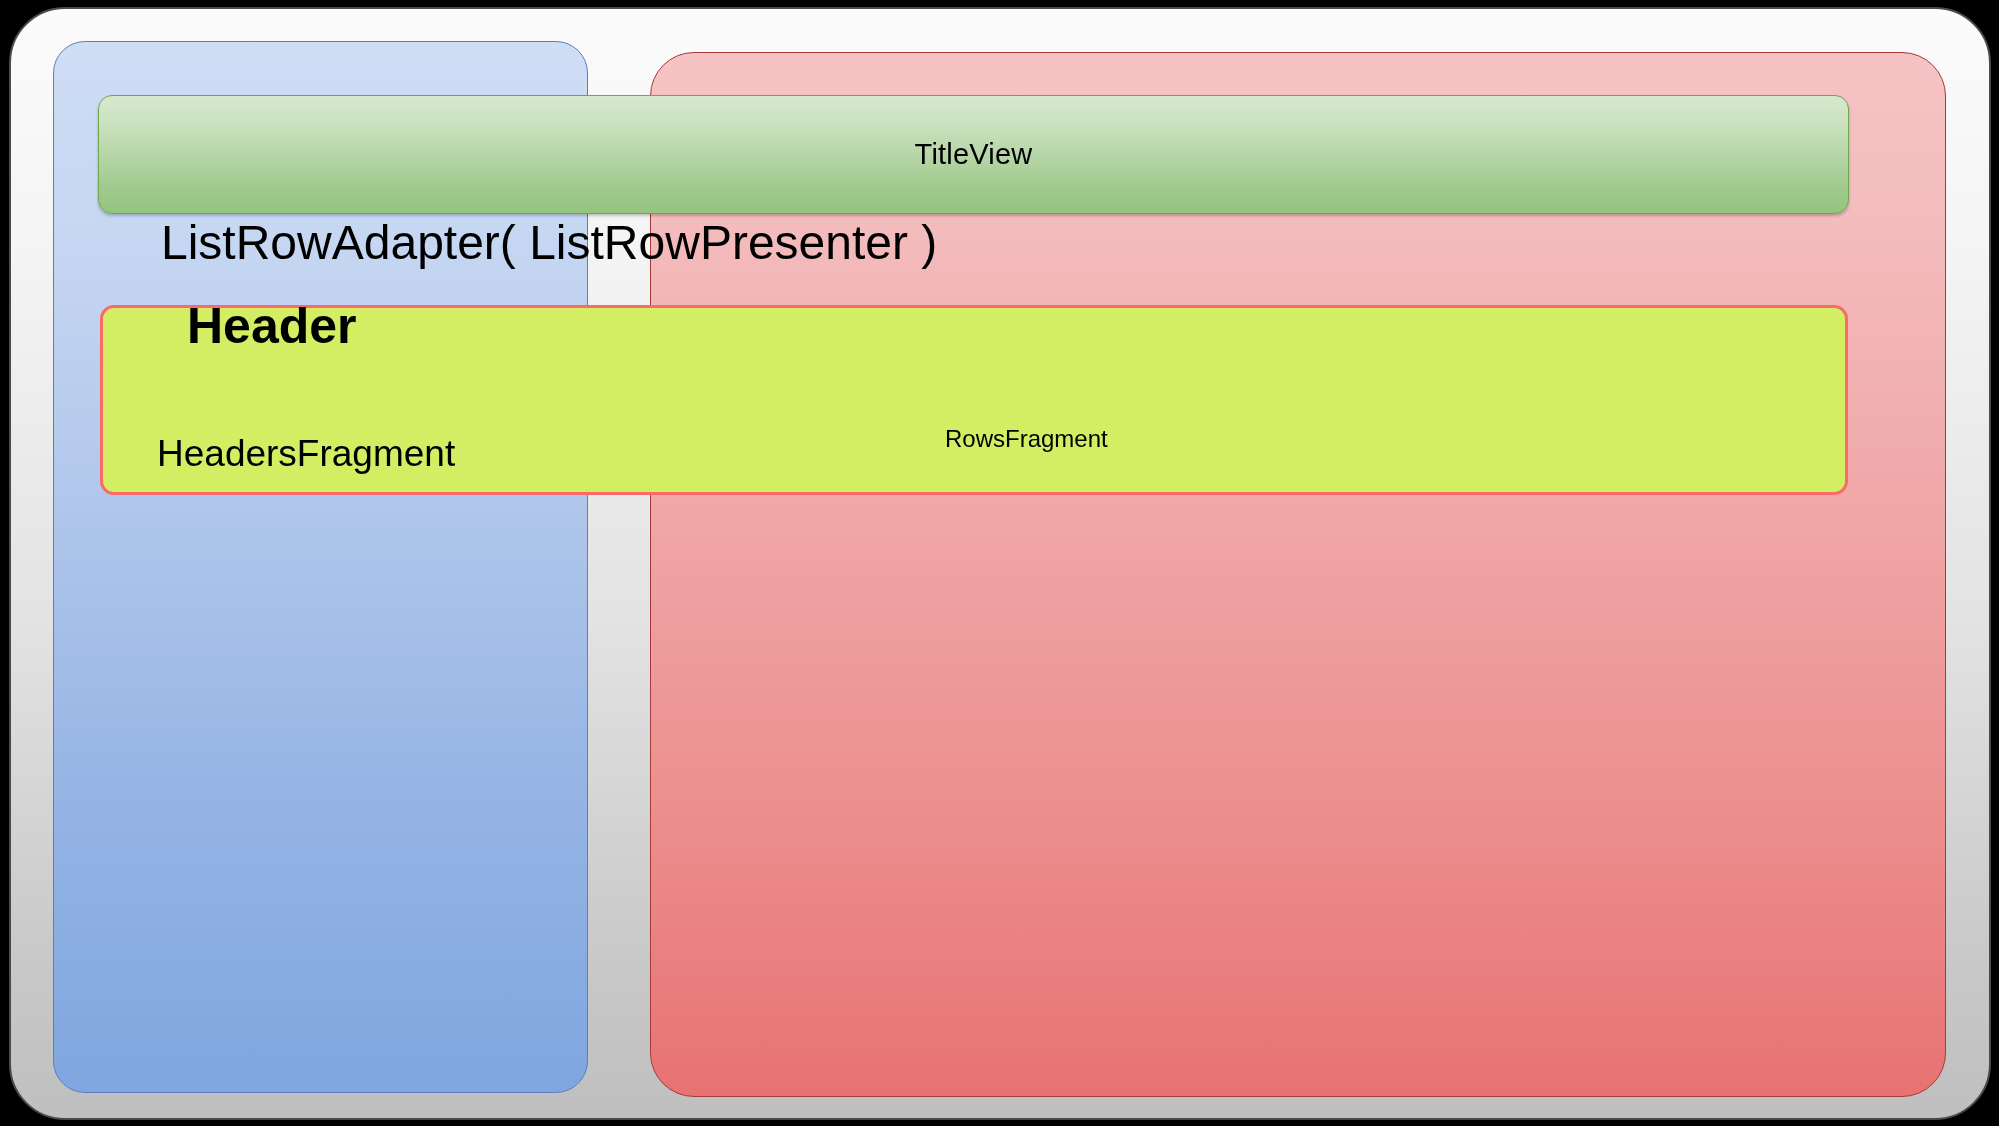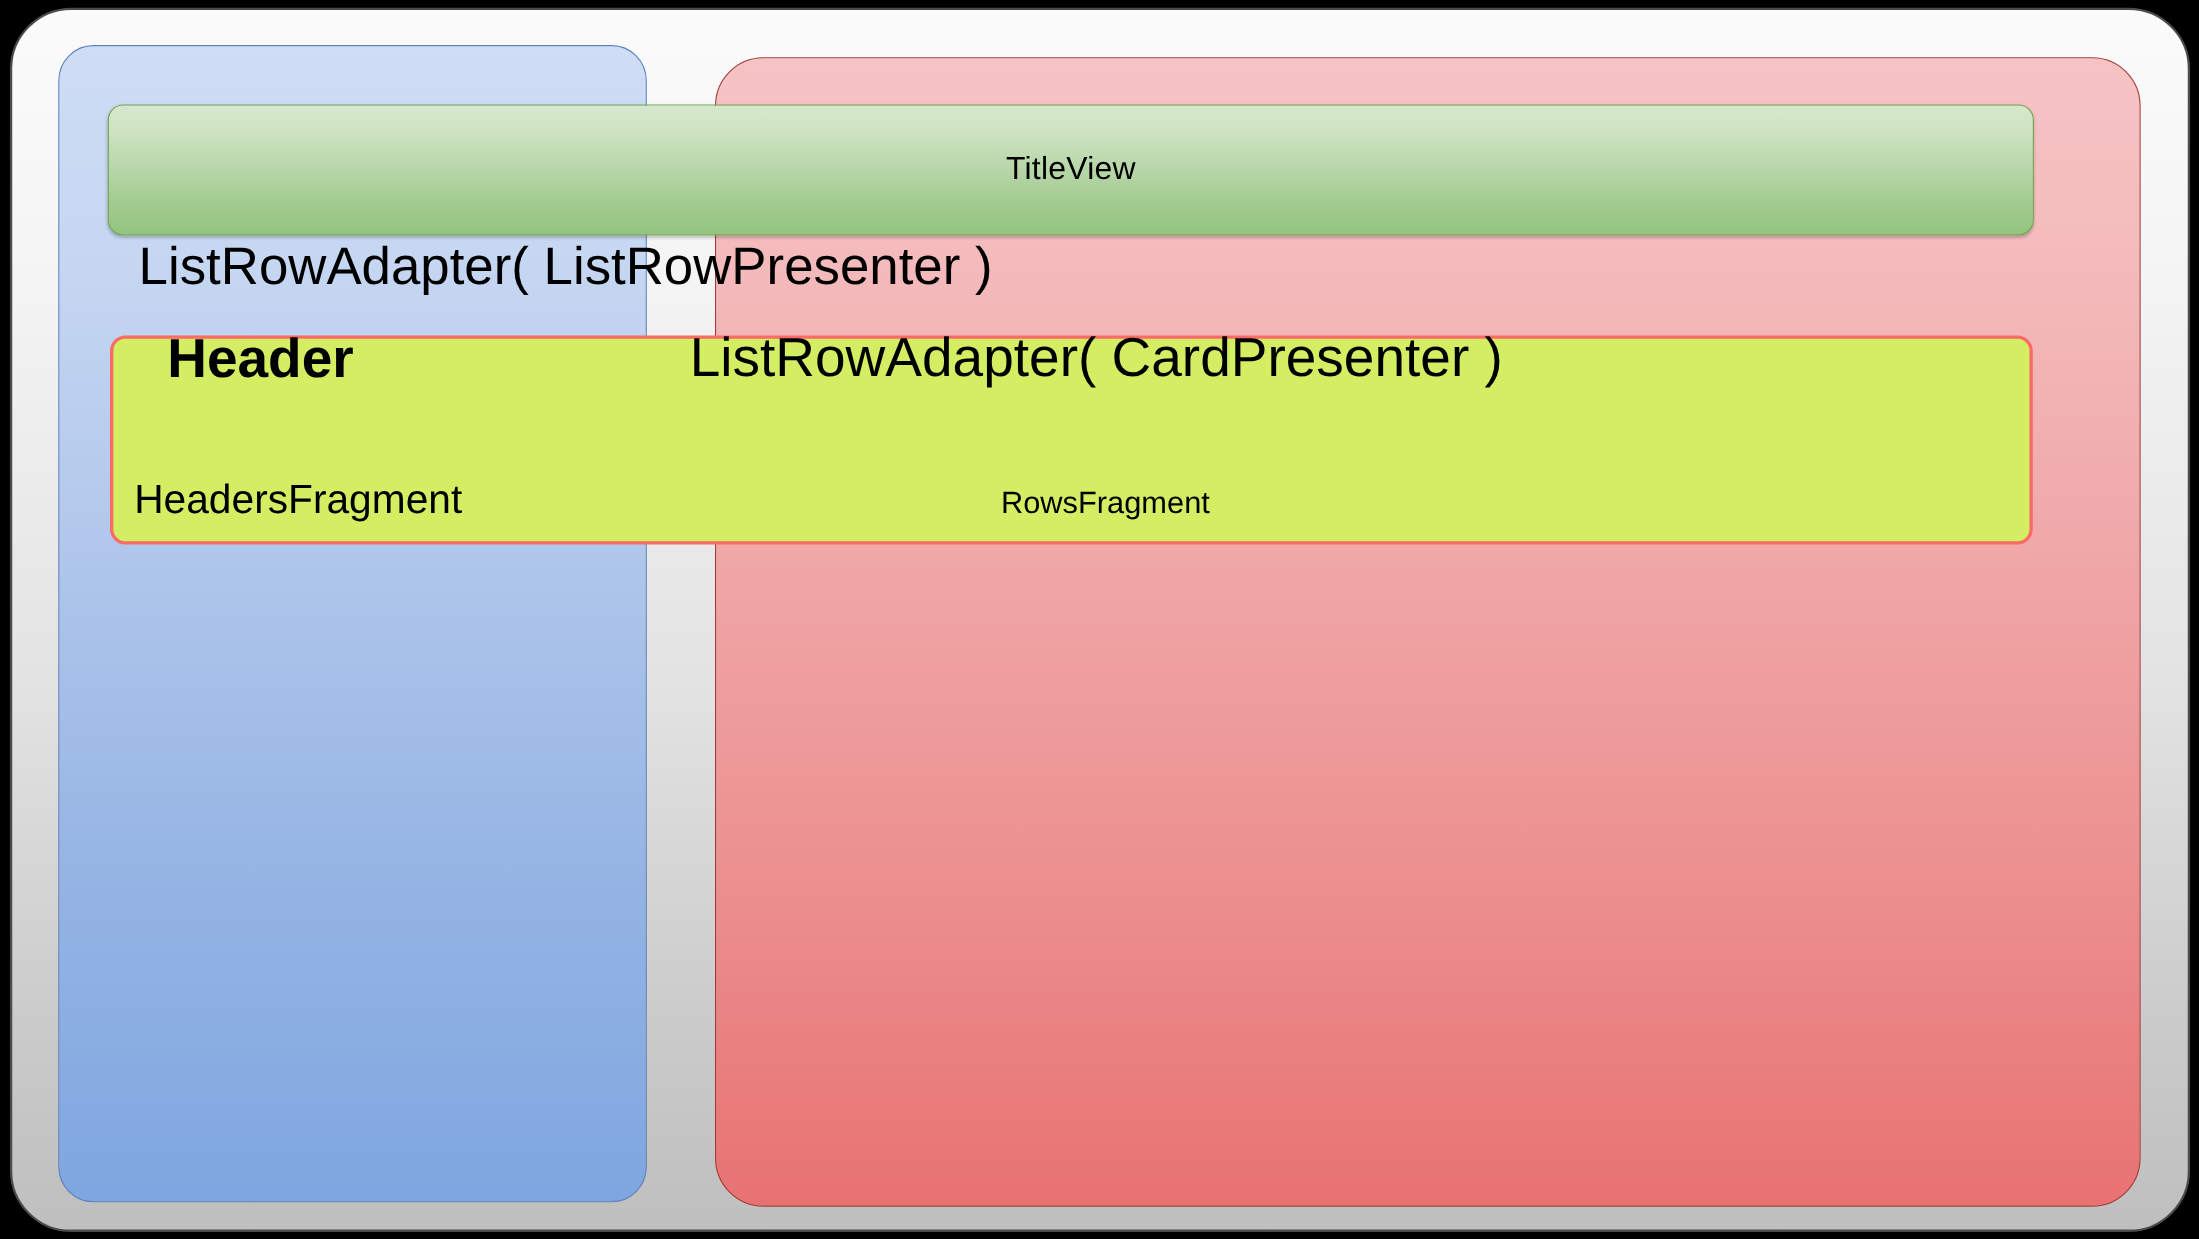--- a/index.html
+++ b/index.html
@@ -96,20 +96,21 @@
     border: 3px solid #fa6a66;
     box-sizing: border-box;
   }
 
   
   .label {
     position: absolute;
     color: #000000;
     white-space: nowrap;
     line-height: 1;
+    margin-left: 35px;
   }
 
   .label-listrowadapter-presenter {
     left: 115px;
     top: 210px;
     font-size: 48px;
     font-weight: 400;
   }
 
   .label-header {
@@ -128,22 +129,22 @@
 
   .label-headersfragment {
     left: 111px;
     top: 426px;
     font-size: 37px;
     font-weight: 400;
   }
 
   .label-rowsfragment {
     left: 899px;
-    top: 434px;
-    font-size: 28px;
+    top: 418px;
+    font-size: 24px;
     font-weight: 400;
   }
 </style>
 </head>
 <body>
 
 <div id="canvas">
 
   <div class="outer-shell">
 
@@ -154,20 +155,19 @@
     <div class="title-view">
       <span class="title-view-label">TitleView</span>
     </div>
 
     <div class="adapter-box"></div>
 
     <span class="label label-listrowadapter-presenter">ListRowAdapter( ListRowPresenter )</span>
 
     <span class="label label-header">Header</span>
 
-    <span class="label label-listrowadapter-card">ListRowAdapter( CardPresenter )</span>
 
     <span class="label label-headersfragment">HeadersFragment</span>
 
     <span class="label label-rowsfragment">RowsFragment</span>
 
   </div>
 </div>
 
 </body></html>

